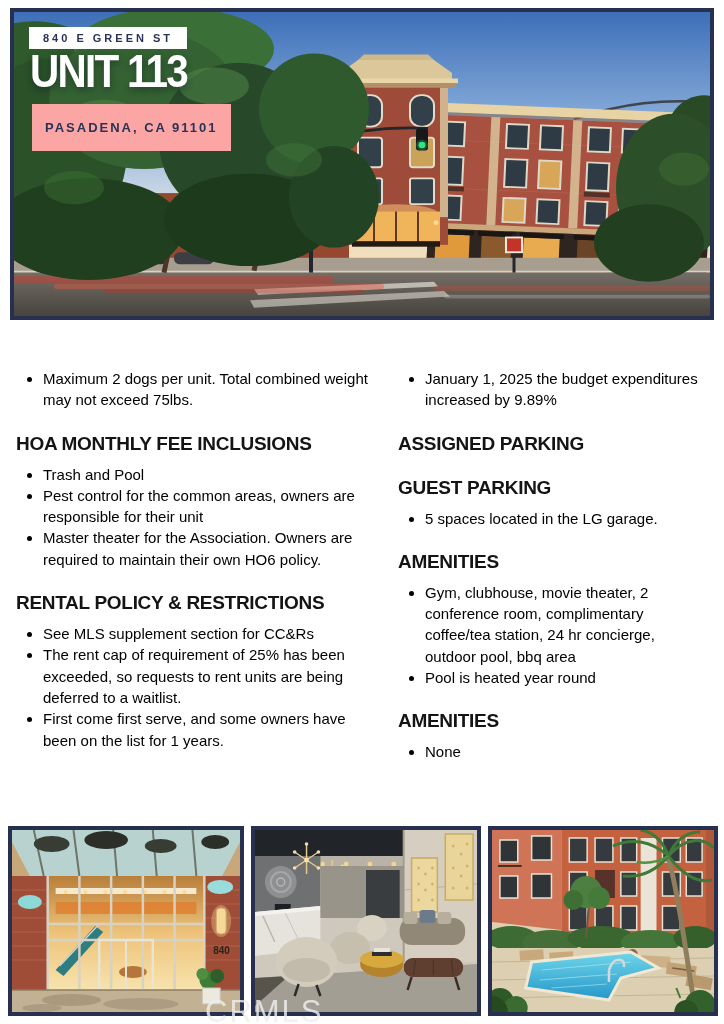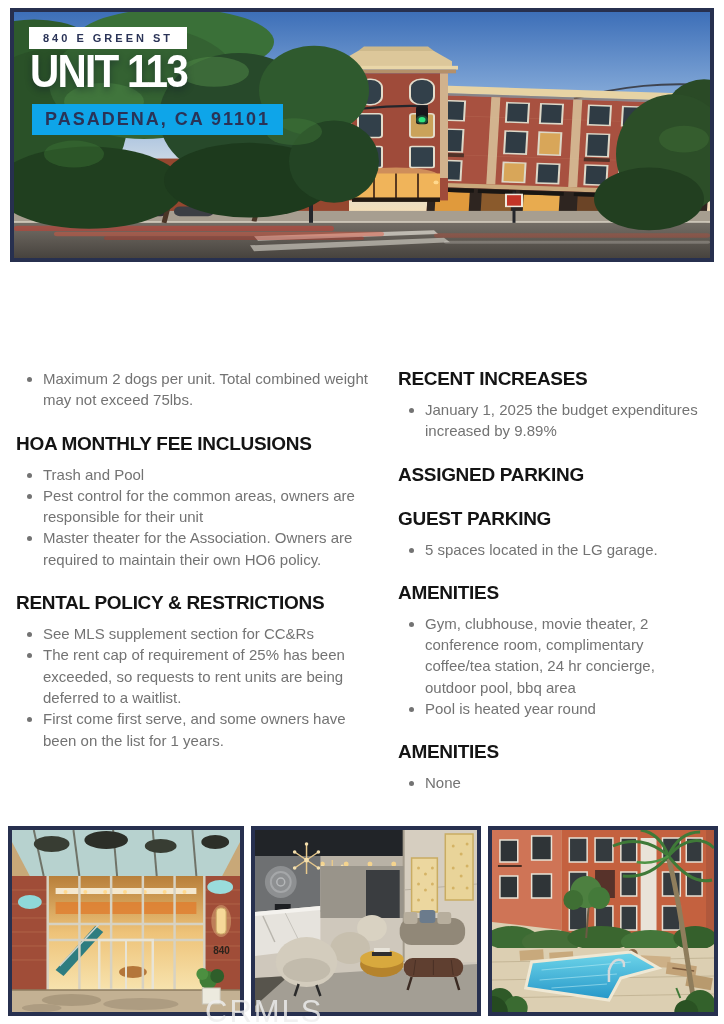--- a/index.html
+++ b/index.html
@@ -1,38 +1,38 @@
 <!DOCTYPE html>
 <html><head>
 <meta charset="utf-8">
 <style>
   html,body{margin:0;padding:0;background:#ffffff;}
   .page{position:relative;width:724px;height:1024px;background:#ffffff;overflow:hidden;
         font-family:"Liberation Sans",sans-serif;}
 
   
-  .hero{position:absolute;left:10px;top:8px;width:704px;height:254px;
+  .hero{position:absolute;left:10px;top:8px;width:704px;height:312px;
         border:4px solid #27304f;box-sizing:border-box;background:#9db8dd;}
   .hero svg{display:block;width:100%;height:100%;}
   .addr-box{position:absolute;left:15px;top:15px;background:#ffffff;color:#2a3357;
             font-size:11px;font-weight:700;letter-spacing:3px;padding:5px 14px;white-space:nowrap;}
   .unit-title{position:absolute;left:16px;top:36px;color:#ffffff;font-size:46px;font-weight:700;
               letter-spacing:-2px;line-height:1;transform:scaleX(.88);transform-origin:left top;
               text-shadow:0 3px 8px rgba(15,25,40,.45);white-space:nowrap;}
-  .city-box{position:absolute;left:18px;top:92px;background:#0ea5e9;color:#2a3357;
-            font-size:18px;font-weight:700;letter-spacing:2px;padding:5px 13px;white-space:nowrap;}
+  .city-box{position:absolute;left:18px;top:92px;background:#fca5a5;color:#2a3357;
+            font-size:13px;font-weight:700;letter-spacing:2px;padding:16px 13px;white-space:nowrap;}
 
   
   .content{position:absolute;left:16px;top:368px;width:692px;display:flex;gap:16px;}
   .col-left{width:366px;flex:none;}
   .col-right{flex:1;min-width:0;}
   .content h2{margin:0 0 9px 0;font-size:19px;font-weight:700;letter-spacing:-.3px;color:#141414;}
   .content section{margin:0 0 22px 0;}
   .content ul{margin:0;padding:0 0 0 27px;}
-  .content li{font-size:15px;line-height:1.42;color:#737373;}
+  .content li{font-size:15px;line-height:1.42;color:#000000;}
 
   
   .photo-row{position:absolute;left:8px;top:826px;width:710px;height:143px;display:flex;gap:7px;}
   .thumb{border:4px solid #27304f;box-sizing:border-box;height:190px;background:#ccc;}
   .thumb svg{display:block;width:100%;height:100%;}
   .t1{width:236px;} .t2{width:230px;} .t3{width:230px;}
   .watermark{position:absolute;left:197px;top:168px;font-size:31px;font-weight:400;
              color:rgba(238,238,238,.82);letter-spacing:2px;pointer-events:none;}
 </style>
 </head>
@@ -224,21 +224,20 @@
         <ul>
           <li>See MLS supplement section for CC&amp;Rs</li>
           <li>The rent cap of requirement of 25% has been exceeded, so requests to rent units are being deferred to a waitlist.</li>
           <li>First come first serve, and some owners have been on the list for 1 years.</li>
         </ul>
       </section>
     </div>
 
     <div class="col-right">
       <section>
-        <h2>RECENT INCREASES</h2>
         <ul>
           <li>January 1, 2025 the budget expenditures increased by 9.89%</li>
         </ul>
       </section>
       <section>
         <h2>ASSIGNED PARKING</h2>
       </section>
       <section>
         <h2>GUEST PARKING</h2>
         <ul>

